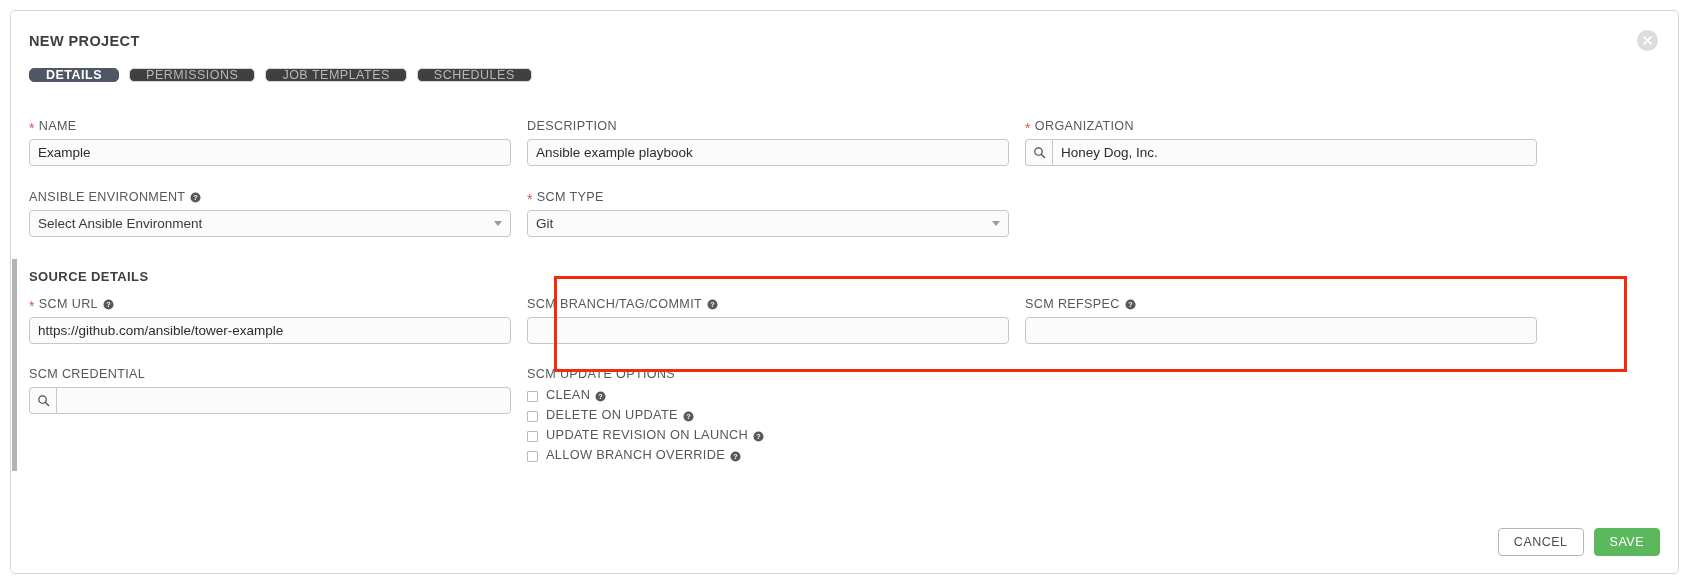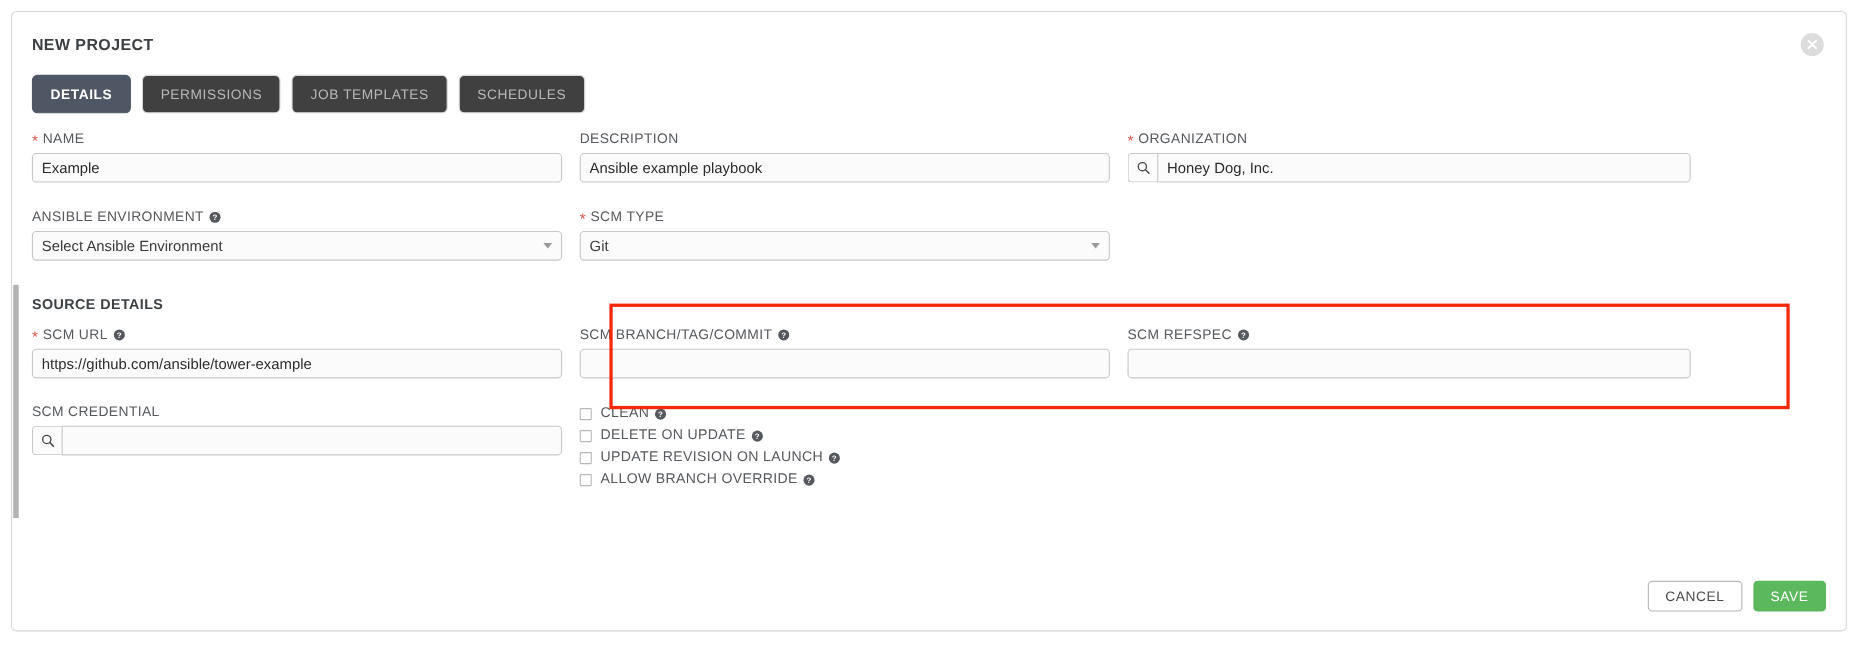--- a/index.html
+++ b/index.html
@@ -70,21 +70,21 @@
 
   
   .tabs {
     position: absolute;
     left: 18px;
     top: 57px;
     display: flex;
     gap: 10px;
   }
   .tab {
-    height: 35px;
+    height: 14px;
     padding: 0 16px;
     box-sizing: border-box;
     display: flex;
     align-items: center;
     justify-content: center;
     border-radius: 5px;
     font-size: 12.5px;
     letter-spacing: 0.5px;
     font-weight: bold;
     cursor: pointer;
@@ -421,20 +421,21 @@
             <svg width="13" height="13" viewBox="0 0 16 16">
               <circle cx="6.8" cy="6.8" r="4.6" fill="none" stroke="#4a4a4a" stroke-width="1.5"></circle>
               <path d="M10.3 10.3 L14.2 14.2" stroke="#4a4a4a" stroke-width="1.7" stroke-linecap="round"></path>
             </svg>
           </div>
           <input class="ig-input" value="" style="">
         </div>
       </div>
 
       <div class="col2" style="top:356px;">
+        <div class="field-label">SCM UPDATE OPTIONS</div>
         <div class="checks">
 
           <div class="check-row">
             <span class="cbox"></span>
             <span>CLEAN</span>
             <span class="help-icon">
               <svg width="11" height="11" viewBox="0 0 14 14">
                 <circle cx="7" cy="7" r="6.4" fill="#55585c"></circle>
                 <text x="7" y="10.4" font-size="9.2" font-family="Liberation Sans, sans-serif" font-weight="bold" fill="#ffffff" text-anchor="middle">?</text>
               </svg>

